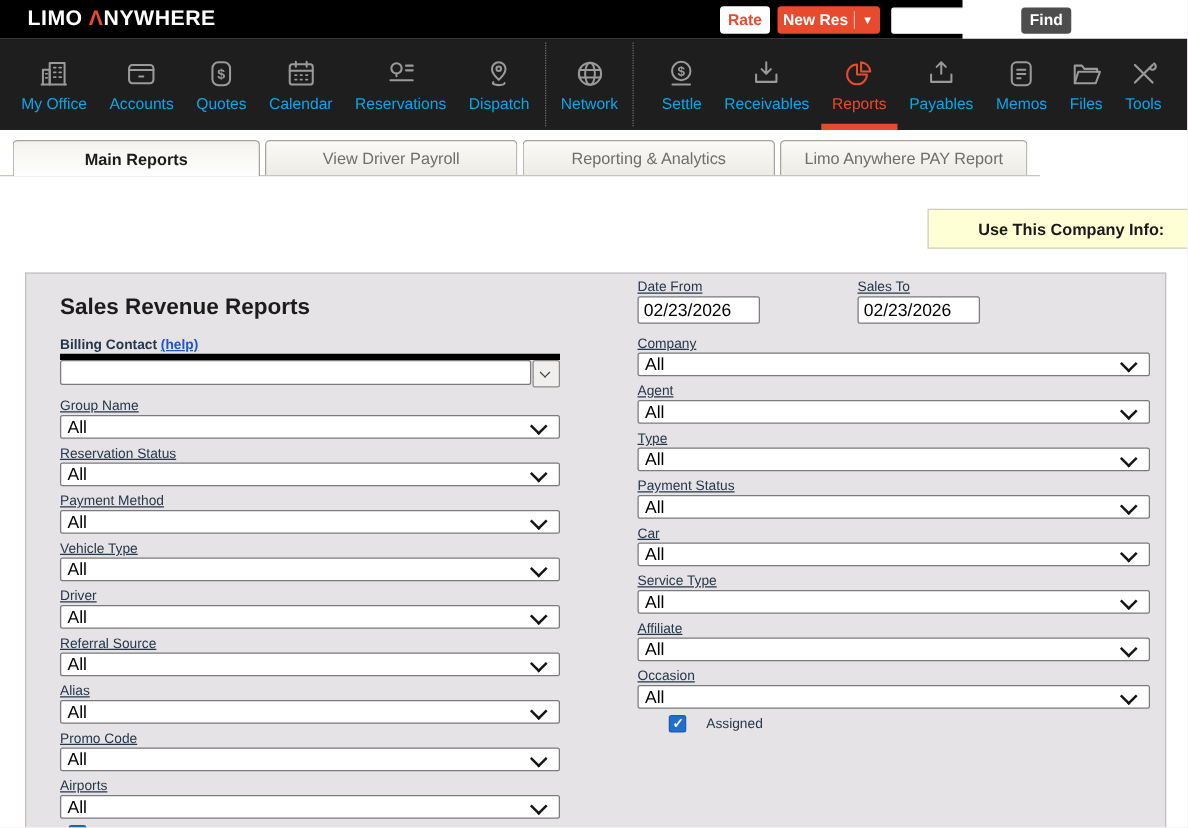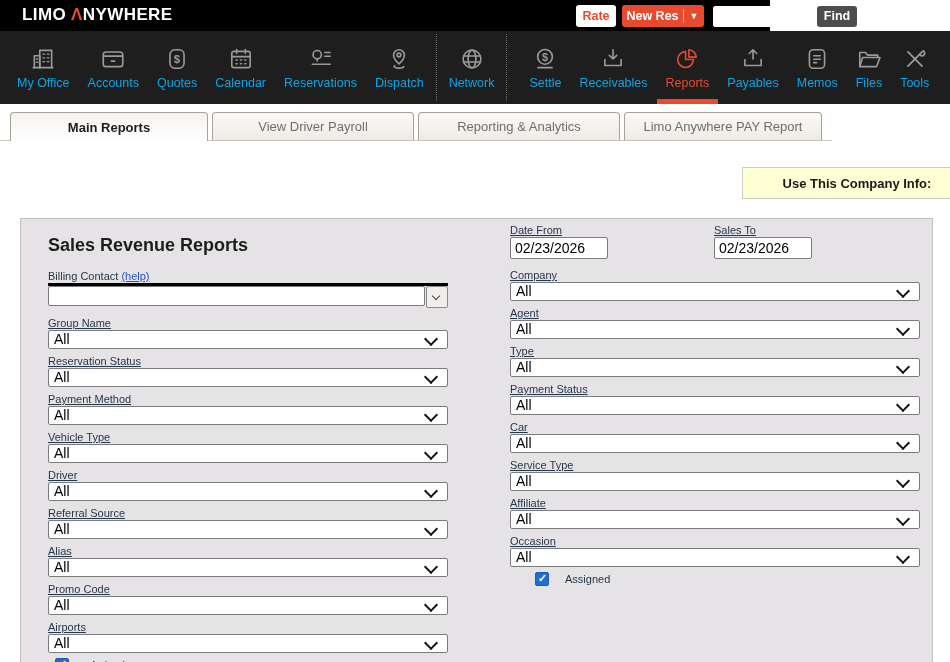--- a/index.html
+++ b/index.html
@@ -47,28 +47,28 @@
   .f-label { display:block; font-size:11px; color:#25374a; line-height:14px; height:14px; white-space:nowrap; }
   .f-label .u { text-decoration:underline; }
   .help-link { color:#2353c4; text-decoration:underline; cursor:pointer; }
 
   .sel { position:relative; height:19px; background:#fff; border:1px solid #7b7b7b; border-radius:2px; margin-bottom:5px; box-sizing:border-box; cursor:pointer; }
   .sel-text { position:absolute; left:5px; top:0px; font-size:14px; line-height:17px; color:#000; }
   .chev { position:absolute; right:11px; top:3px; width:8px; height:8px; border-right:2px solid #151515; border-bottom:2px solid #151515; transform:rotate(45deg); }
 
   .text-input { background:#fff; border:1px solid #7b7b7b; border-radius:2px; font-size:14px; padding:0 4px; box-sizing:border-box; font-family:inherit; }
 
-  .billing-label-row { border-bottom:3px solid #000000; }
+  .billing-label-row { border-bottom:5px solid #000000;font-weight:bold; }
   .billing-input-row { display:flex; gap:1px; margin-bottom:8px; }
   .billing-input { width:379px; height:20px; }
   .dd-btn { width:20px; height:20px; background:#f0efee; border:1px solid #8a8a8a; border-radius:2px; position:relative; cursor:pointer; }
   .chev-sm { position:absolute; left:6px; top:6px; width:5px; height:5px; border-right:1.6px solid #444; border-bottom:1.6px solid #444; transform:rotate(45deg); }
 
   .date-row { display:flex; margin-bottom:9px; }
-  .date-group { width:204px; }
+  .date-group { width:176px; }
   .date-input { width:98px; height:22px; }
 
   .passenger-box { margin:32px 0 0 -12px; width:420px; border:3px solid #c9241d; padding:4px 0 3px 7px; box-sizing:border-box; }
   .passenger-inputs { display:flex; gap:7px; }
   .pass-input-1 { width:190px; height:21px; }
   .pass-input-2 { width:205px; height:21px; }
 
   .check-row { display:flex; align-items:center; margin-top:3px; }
   .check-row.right { margin-top:2px; }
   .checkbox { width:14px; height:14px; background:#1e6fd0; border:1px solid #1a5eb0; border-radius:2px; position:relative; box-sizing:border-box; cursor:pointer; }

